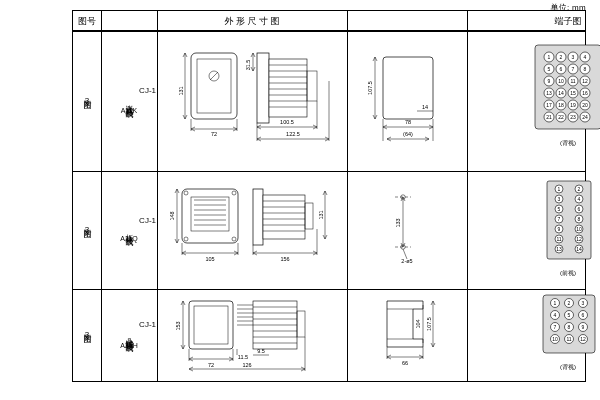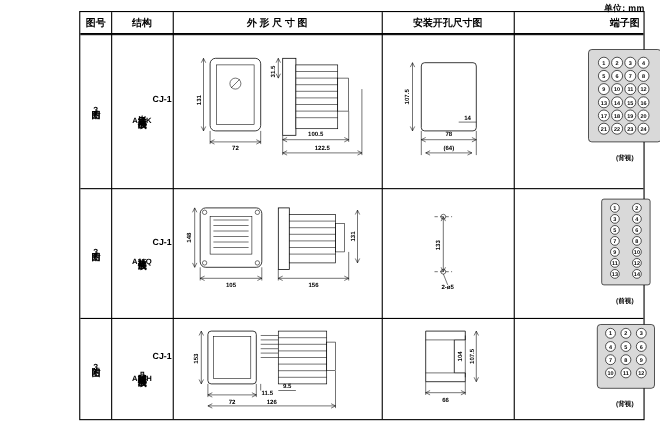--- a/index.html
+++ b/index.html
@@ -1,17 +1,17 @@
 <!DOCTYPE html>
 <html><head>
 <meta charset="utf-8">
 <style>
   html,body{margin:0;padding:0;background:#ffffff;}
   body{width:600px;height:400px;font-family:"Liberation Sans","DejaVu Sans",sans-serif;color:#000;}
-  .page{position:relative;width:600px;height:400px;font-weight:bold;}
+  .page{position:relative;width:600px;height:400px;}
   .unit{position:absolute;right:14px;top:2px;font-size:8px;letter-spacing:.3px;}
   .table{position:absolute;left:72px;top:10px;width:514px;height:372px;border:1px solid #000;box-sizing:border-box;}
   .hdr{position:absolute;left:0;top:0;width:100%;height:20px;border-bottom:1px solid #000;box-sizing:border-box;}
   .hdr .cell{position:absolute;top:0;height:20px;line-height:20px;text-align:center;font-size:9px;}
   .vline{position:absolute;top:0;width:0;border-left:1px solid #000;height:100%;}
   .rowline{position:absolute;left:0;width:100%;border-top:1px solid #000;}
   .c1{left:0;width:28px;}
   .c2{left:28px;width:56px;}
   .c3{left:84px;width:190px;}
   .c4{left:274px;width:120px;}
@@ -42,23 +42,21 @@
 
   <div class="table">
 
     <div class="vline" style="left:28px;"></div>
     <div class="vline" style="left:84px;"></div>
     <div class="vline" style="left:274px;"></div>
     <div class="vline" style="left:394px;"></div>
 
     <div class="hdr">
       <div class="cell c1">图号</div>
-      <div class="cell c2">结构</div>
       <div class="cell c3">外 形 尺 寸 图</div>
-      <div class="cell c4">安装开孔尺寸图</div>
       <div class="cell c5">端子图</div>
     </div>
 
     <div class="rowline" style="top:20px;"></div>
     <div class="rowline" style="top:160px;"></div>
     <div class="rowline" style="top:278px;"></div>
 
     <div class="rowbody" style="top:20px;height:140px;">
 
       <div class="cellbox c1">

